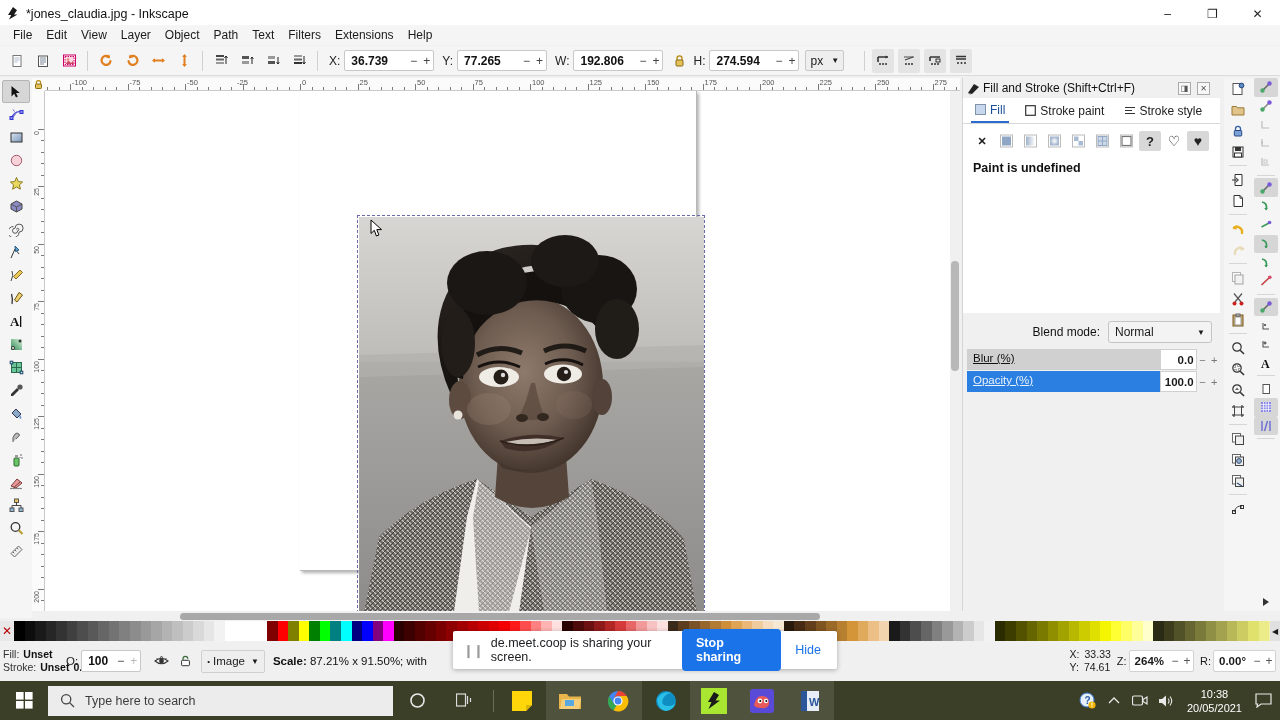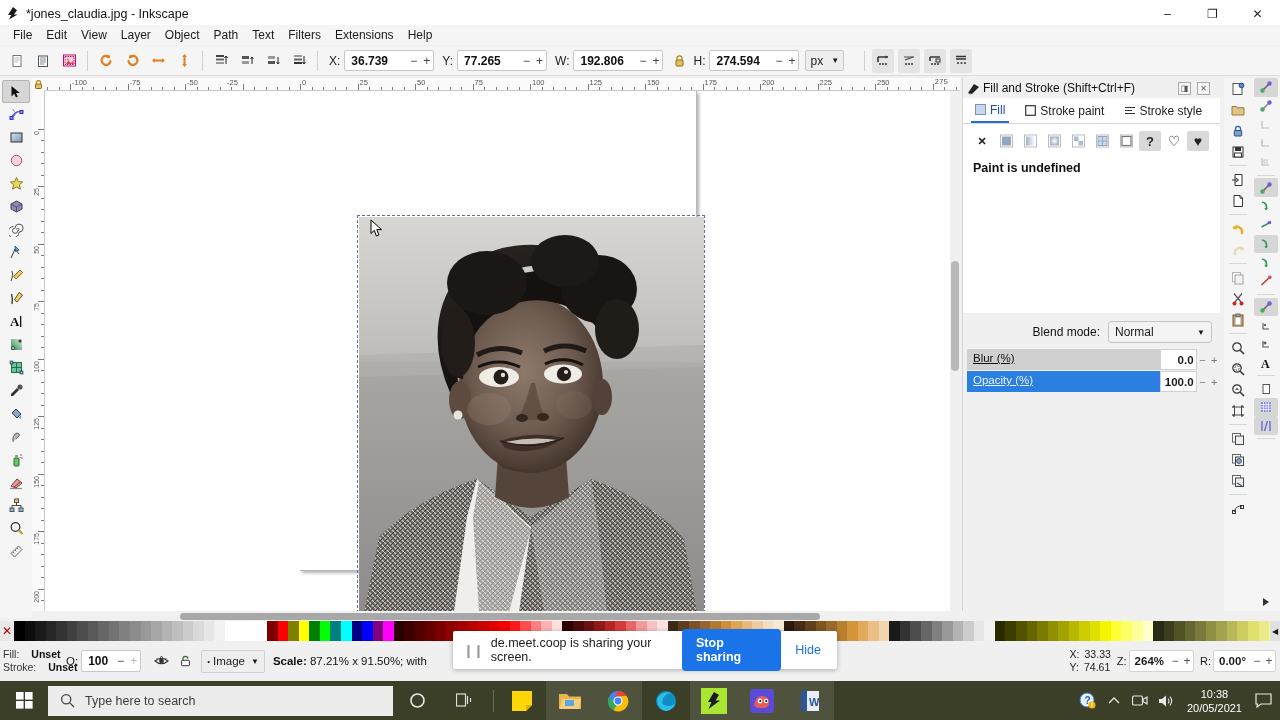--- a/index.html
+++ b/index.html
@@ -162,21 +162,21 @@
               font-size:12px; color:#b00; }
   .pal-strip { flex:1; display:flex; }
   .pal-strip div { flex:1; }
   .pal-scroll { position:absolute; right:0; top:0; width:10px; height:20px;
                 background:#e0e0e0; display:flex; align-items:center; justify-content:center; font-size:8px; }
 
   
   .statusbar { position:absolute; top:641px; left:0; width:1280px; height:40px;
                background:#f0f0f0; display:flex; align-items:center; }
   .fs-block { width:64px; font-size:10.5px; line-height:13px; padding-left:3px; }
-  .fs-block .row { display:flex; gap:12px;text-align:right; }
+  .fs-block .row { display:flex; gap:4px;text-align:right; }
   .fs-block .k { color:#333; }
   .fs-block .v { font-weight:700; color:#111; }
   .ofield { display:flex; align-items:center; margin-left:2px; }
   .ofield .ol { font-size:11.5px; margin-right:3px; }
   .sb-ico { width:24px; height:24px; display:flex; align-items:center; justify-content:center; font-size:13px; }
   .layer-sel { display:flex; align-items:center; height:23px; background:#eee;
                border:1px solid #d0d0d0; border-radius:2px; padding:0 5px; font-size:11.5px; margin:0 4px; }
   .status-msg { font-size:11.5px; color:#111; margin-left:4px; }
   .status-msg b { font-weight:700; }
   .sb-right { margin-left:auto; display:flex; align-items:center; padding-right:4px; }
@@ -570,21 +570,21 @@
       <div class="rtick" style="left: 118.5px; height: 3px;"></div>
       <div class="rtick" style="left: 130px; height: 3px;"></div>
       <div class="rtick" style="left: 141.5px; height: 3px;"></div>
       <div class="rtick" style="left: 153px; height: 6px;"></div>
       <div class="rlbl" style="left: 155px;">-50</div>
       <div class="rtick" style="left: 164.5px; height: 3px;"></div>
       <div class="rtick" style="left: 176px; height: 3px;"></div>
       <div class="rtick" style="left: 187.5px; height: 3px;"></div>
       <div class="rtick" style="left: 199px; height: 3px;"></div>
       <div class="rtick" style="left: 210.5px; height: 6px;"></div>
-      <div class="rlbl" style="left: 195px;">-25</div>
+      <div class="rlbl" style="left: 205px;">-25</div>
       <div class="rtick" style="left: 222px; height: 3px;"></div>
       <div class="rtick" style="left: 233.5px; height: 3px;"></div>
       <div class="rtick" style="left: 245px; height: 3px;"></div>
       <div class="rtick" style="left: 256.5px; height: 3px;"></div>
       <div class="rtick" style="left: 268px; height: 6px;"></div>
       <div class="rlbl" style="left: 270px;">0</div>
       <div class="rtick" style="left: 279.5px; height: 3px;"></div>
       <div class="rtick" style="left: 291px; height: 3px;"></div>
       <div class="rtick" style="left: 302.5px; height: 3px;"></div>
       <div class="rtick" style="left: 314px; height: 3px;"></div>
@@ -642,21 +642,21 @@
       <div class="rtick" style="left: 808.5px; height: 3px;"></div>
       <div class="rtick" style="left: 820px; height: 3px;"></div>
       <div class="rtick" style="left: 831.5px; height: 3px;"></div>
       <div class="rtick" style="left: 843px; height: 6px;"></div>
       <div class="rlbl" style="left: 845px;">250</div>
       <div class="rtick" style="left: 854.5px; height: 3px;"></div>
       <div class="rtick" style="left: 866px; height: 3px;"></div>
       <div class="rtick" style="left: 877.5px; height: 3px;"></div>
       <div class="rtick" style="left: 889px; height: 3px;"></div>
       <div class="rtick" style="left: 900.5px; height: 6px;"></div>
-      <div class="rlbl" style="left: 902.5px; font-family: Liberation Mono, monospace;">275</div>
+      <div class="rlbl" style="left: 902.5px;">275</div>
       <div class="rtick" style="left: 912px; height: 3px;"></div>
       <div class="rtick" style="left: 923.5px; height: 3px;"></div>
     </div>
   <div class="ruler-v" id="rulerV">
       <div class="rtickv" style="top: 37.5px; width: 6px;"></div>
       <div class="rlblv" style="top: 39.5px;">0</div>
       <div class="rtickv" style="top: 49px; width: 3px;"></div>
       <div class="rtickv" style="top: 60.5px; width: 3px;"></div>
       <div class="rtickv" style="top: 72px; width: 3px;"></div>
       <div class="rtickv" style="top: 83.5px; width: 3px;"></div>

